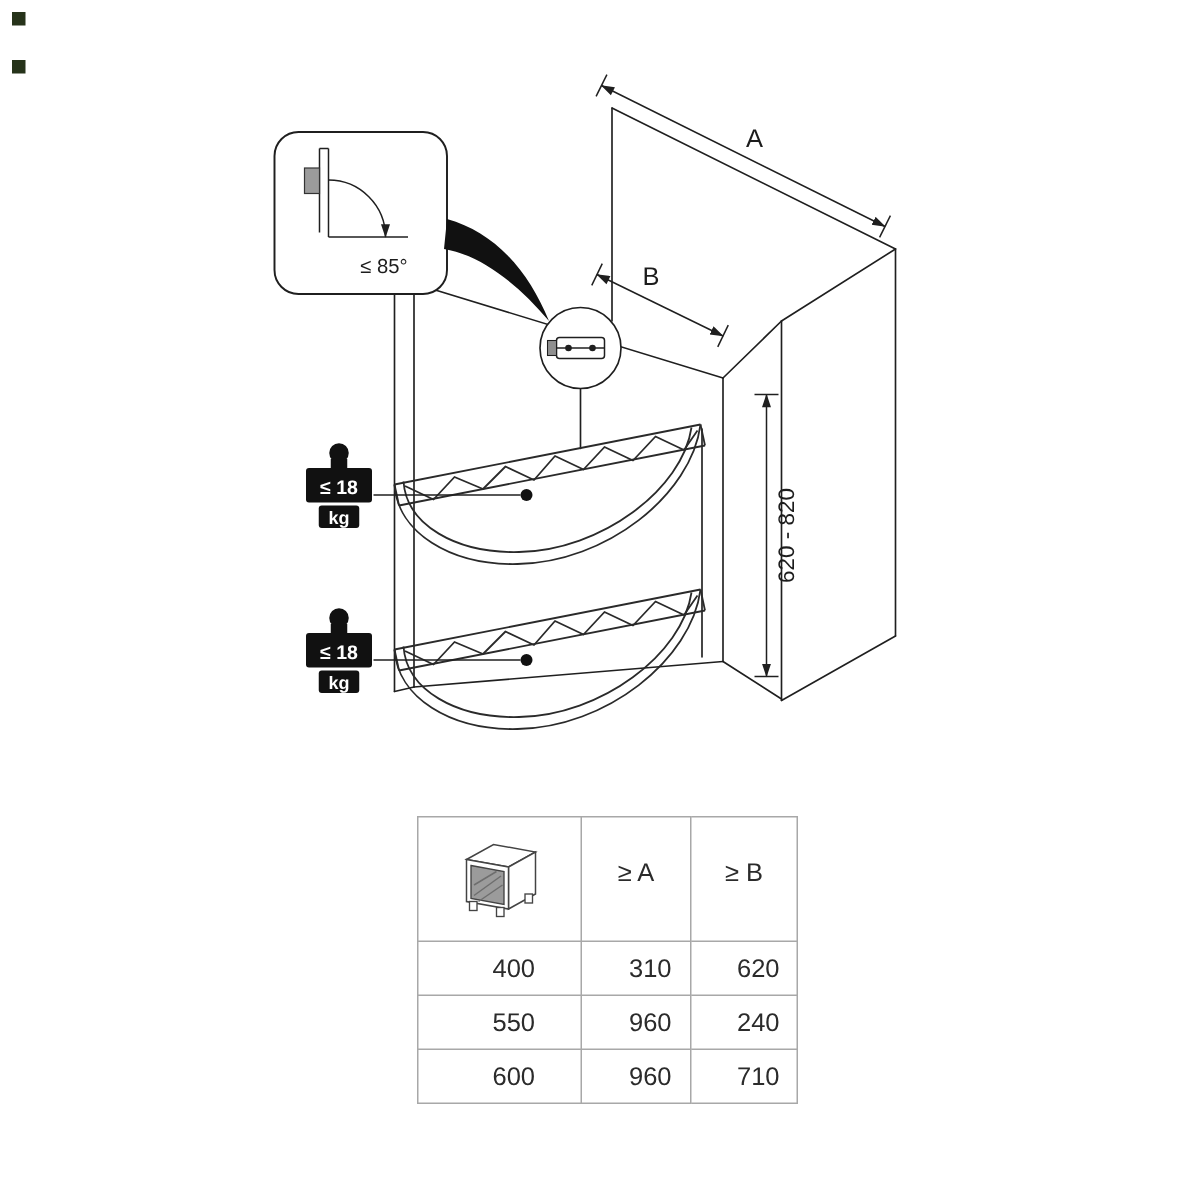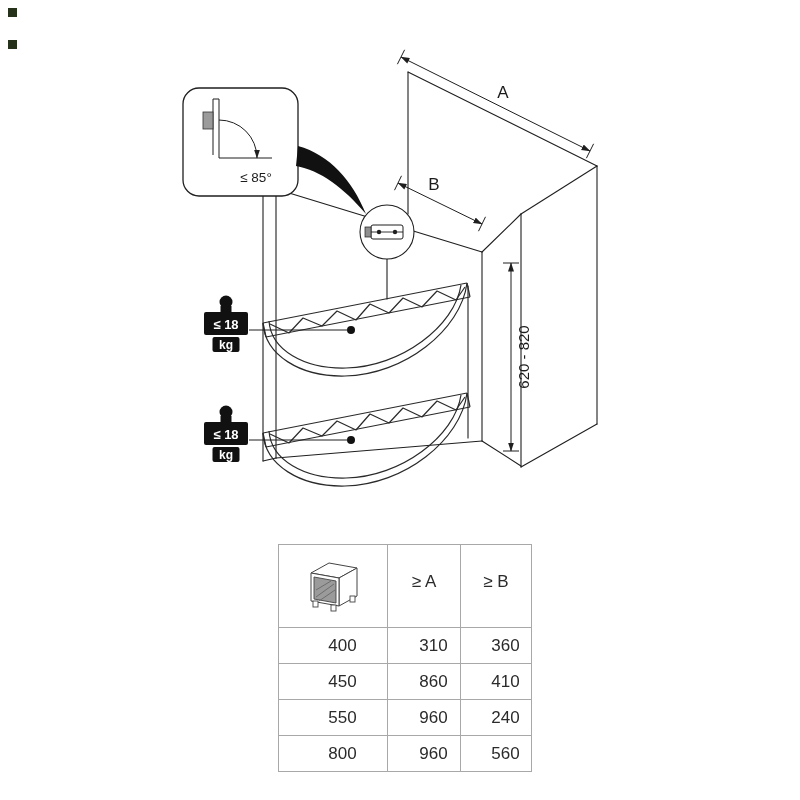--- a/index.html
+++ b/index.html
@@ -164,31 +164,26 @@
         <rect x="29" y="50" width="5" height="6" fill="#fff" stroke="#444" stroke-width="0.9"></rect>
         <rect x="48" y="41" width="5" height="6" fill="#fff" stroke="#444" stroke-width="0.9"></rect>
       </svg>
     </td>
     <td class="hdr">≥ A</td>
     <td class="hdr hdr-b">≥ B</td>
   </tr>
   <tr>
     <td class="data-cell">400</td>
     <td class="data-cell">310</td>
-    <td class="data-cell">360</td>
-  </tr>
-  <tr>
-    <td class="data-cell">450</td>
-    <td class="data-cell">860</td>
-    <td class="data-cell">410</td>
+    <td class="data-cell">620</td>
   </tr>
   <tr>
     <td class="data-cell">550</td>
     <td class="data-cell">960</td>
     <td class="data-cell">240</td>
   </tr>
   <tr>
-    <td class="data-cell">800</td>
+    <td class="data-cell">600</td>
     <td class="data-cell">960</td>
-    <td class="data-cell">560</td>
+    <td class="data-cell">710</td>
   </tr>
 </tbody>
   </table>
 
 </body></html>

